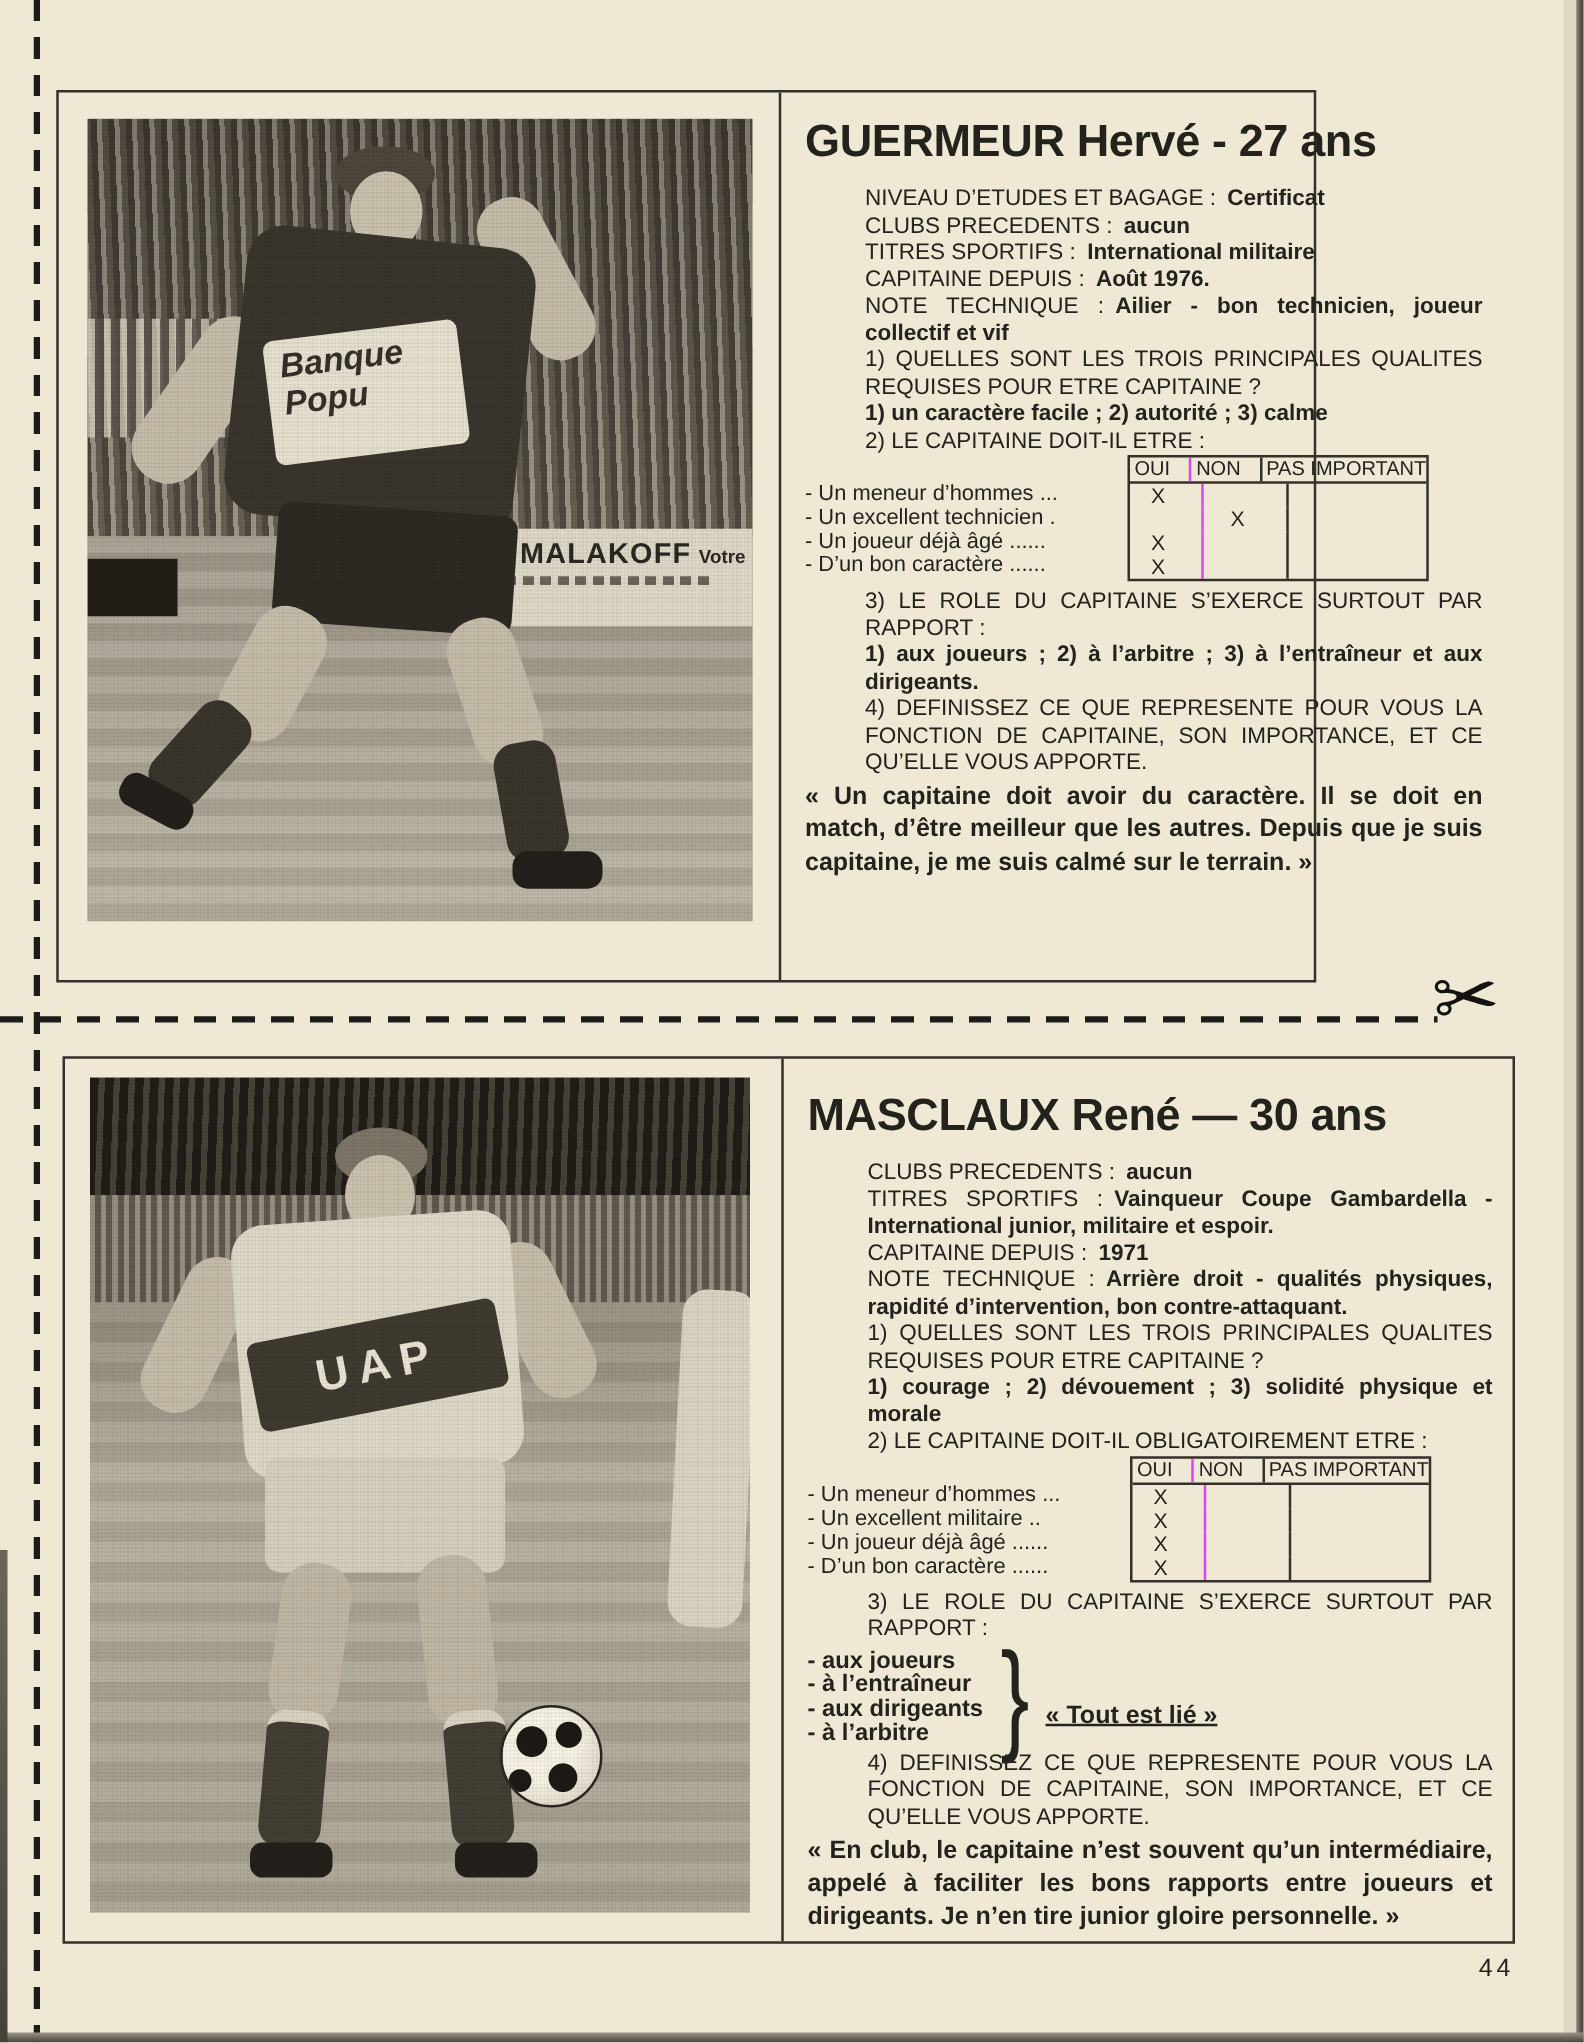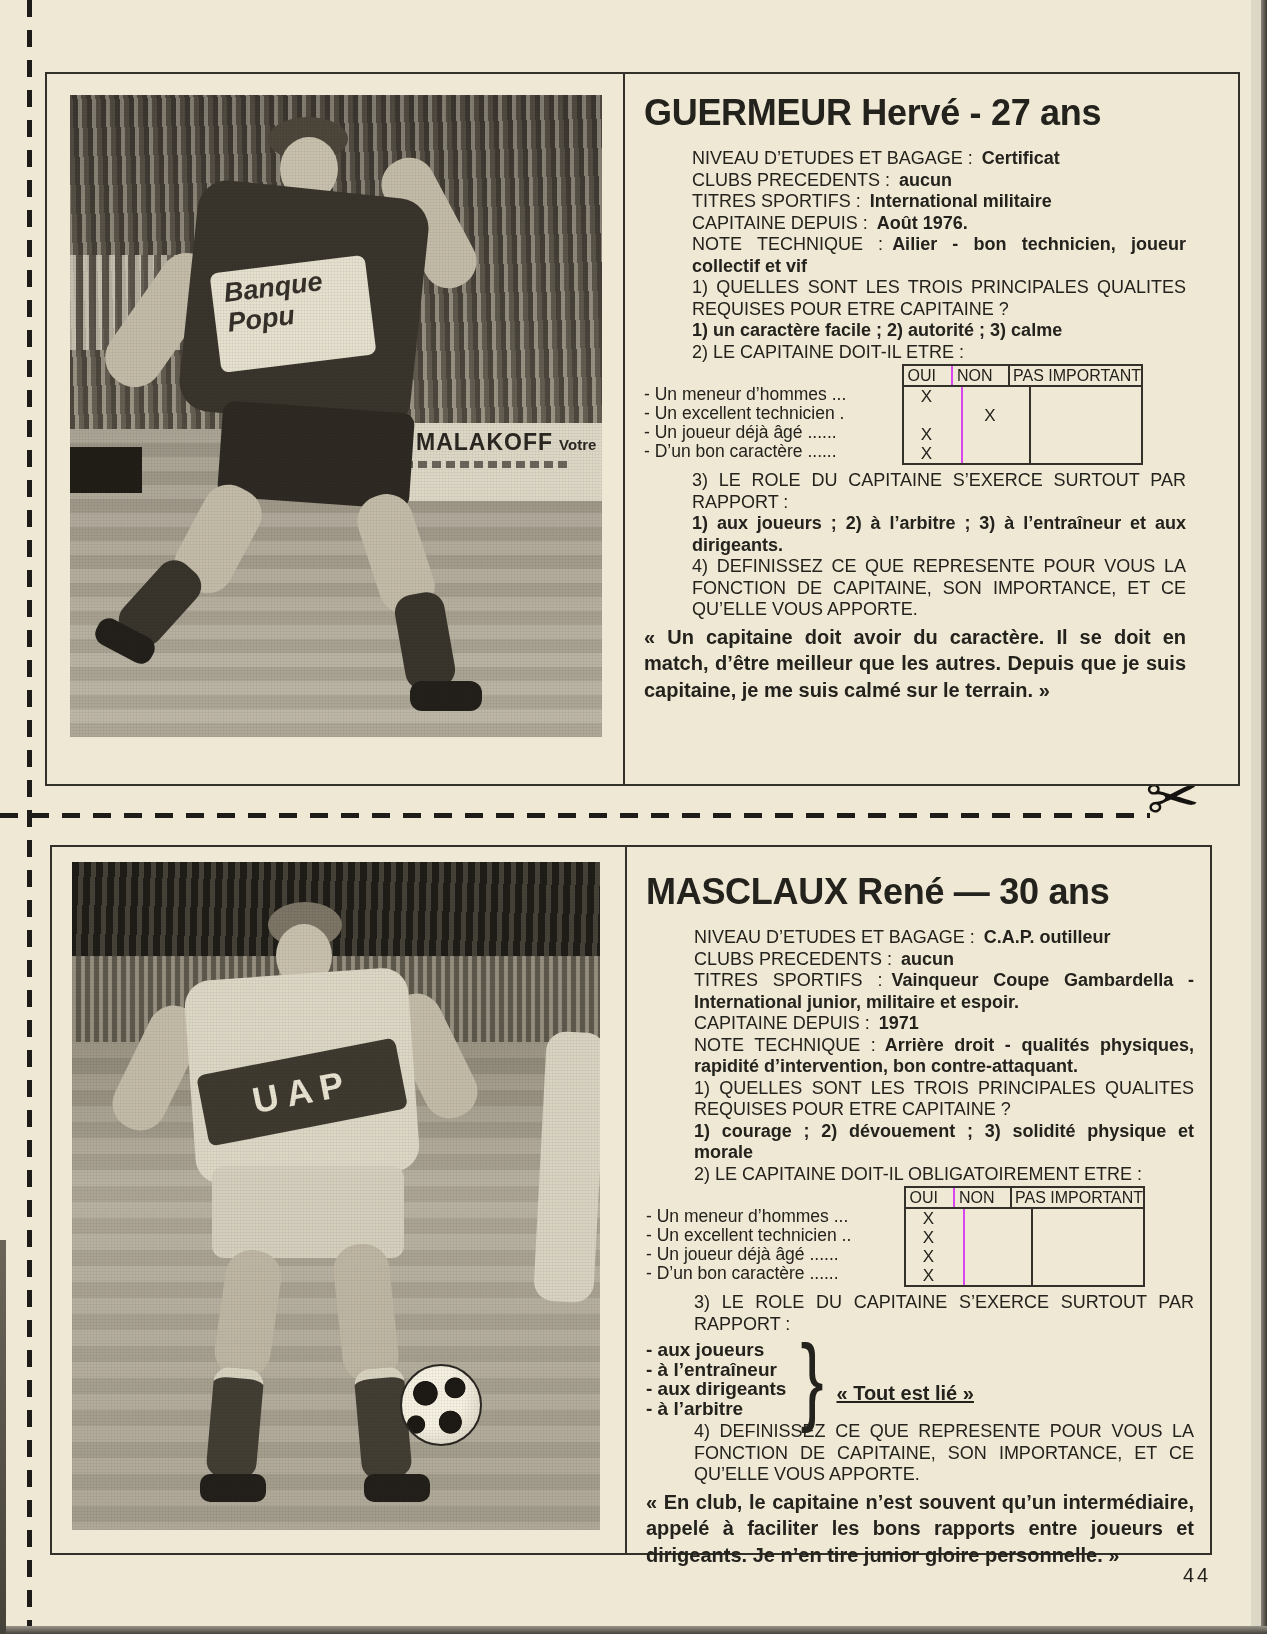--- a/index.html
+++ b/index.html
@@ -19,21 +19,21 @@
   
   .cut-v { position:absolute; left:27px; top:0; width:5px; height:1634px;
     background:repeating-linear-gradient(180deg,#1d1c19 0 17px,transparent 17px 30px); }
   .cut-h { position:absolute; left:0; top:813px; width:1150px; height:5px;
     background:repeating-linear-gradient(90deg,#1d1c19 0 18px,transparent 18px 31px); }
   .scissors { position:absolute; left:1146px; top:766px; font-size:64px; line-height:64px;
     color:#14130f; transform:rotate(-5deg); }
 
   
   .card { position:absolute; border:2px solid #34312a; background:#efe8d4; }
-  .card1 { left:45px; top:72px; width:1195px; height:714px; }
+  .card1 { left:45px; top:72px; width:1008px; height:714px; }
   .card2 { left:50px; top:845px; width:1162px; height:710px; }
   .divider { position:absolute; top:0; bottom:0; width:2px; background:#34312a; }
   .card1 .divider { left:576px; }
   .card2 .divider { left:573px; }
 
   .textcol { position:absolute; }
   .card1 .textcol { left:597px; top:18px; width:542px; }
   .card2 .textcol { left:594px; top:24px; width:548px; }
 
   h1.title { font-size:36px; font-weight:700; letter-spacing:-.3px; margin:0 0 14px; white-space:nowrap; }
@@ -275,34 +275,33 @@
       <div class="ph-abs p2-sockR"></div>
       <div class="ph-abs p2-shoeL"></div>
       <div class="ph-abs p2-shoeR"></div>
       <div class="ph-abs p2-ball"></div>
     </div>
     <div class="divider"></div>
 
     <div class="textcol">
       <h1 class="title">MASCLAUX René — 30 ans</h1>
 
-      <p class="line"><span>NIVEAU D’ETUDES ET BAGAGE :</span><span class="val">C.A.P. outilleur</span></p>
       <p class="line"><span>CLUBS PRECEDENTS :</span><span class="val">aucun</span></p>
       <p class="line just"><span>TITRES SPORTIFS :</span><span class="val">Vainqueur Coupe Gambardella - International junior, militaire et espoir.</span></p>
       <p class="line"><span>CAPITAINE DEPUIS :</span><span class="val">1971</span></p>
       <p class="line just"><span>NOTE TECHNIQUE :</span><span class="val">Arrière droit - qualités physiques, rapidité d’intervention, bon contre-attaquant.</span></p>
 
       <p class="line just">1) QUELLES SONT LES TROIS PRINCIPALES QUALITES REQUISES POUR ETRE CAPITAINE ?</p>
       <p class="line b just">1) courage ; 2) dévouement ; 3) solidité physique et morale</p>
       <p class="line">2) LE CAPITAINE DOIT-IL OBLIGATOIREMENT ETRE :</p>
 
       <div class="qtable">
         <div class="qt-labels">
           <div class="qt-label">- Un meneur d’hommes ...</div>
-          <div class="qt-label">- Un excellent technicien ..</div>
+          <div class="qt-label">- Un excellent militaire ..</div>
           <div class="qt-label">- Un joueur déjà âgé ......</div>
           <div class="qt-label">- D’un bon caractère ......</div>
         </div>
         <div class="qt-grid">
           <div class="qt-row qt-head">
             <div class="qt-c c1">OUI</div>
             <div class="qt-c c2">NON</div>
             <div class="qt-c c3">PAS IMPORTANT</div>
           </div>
           <div class="qt-row">

